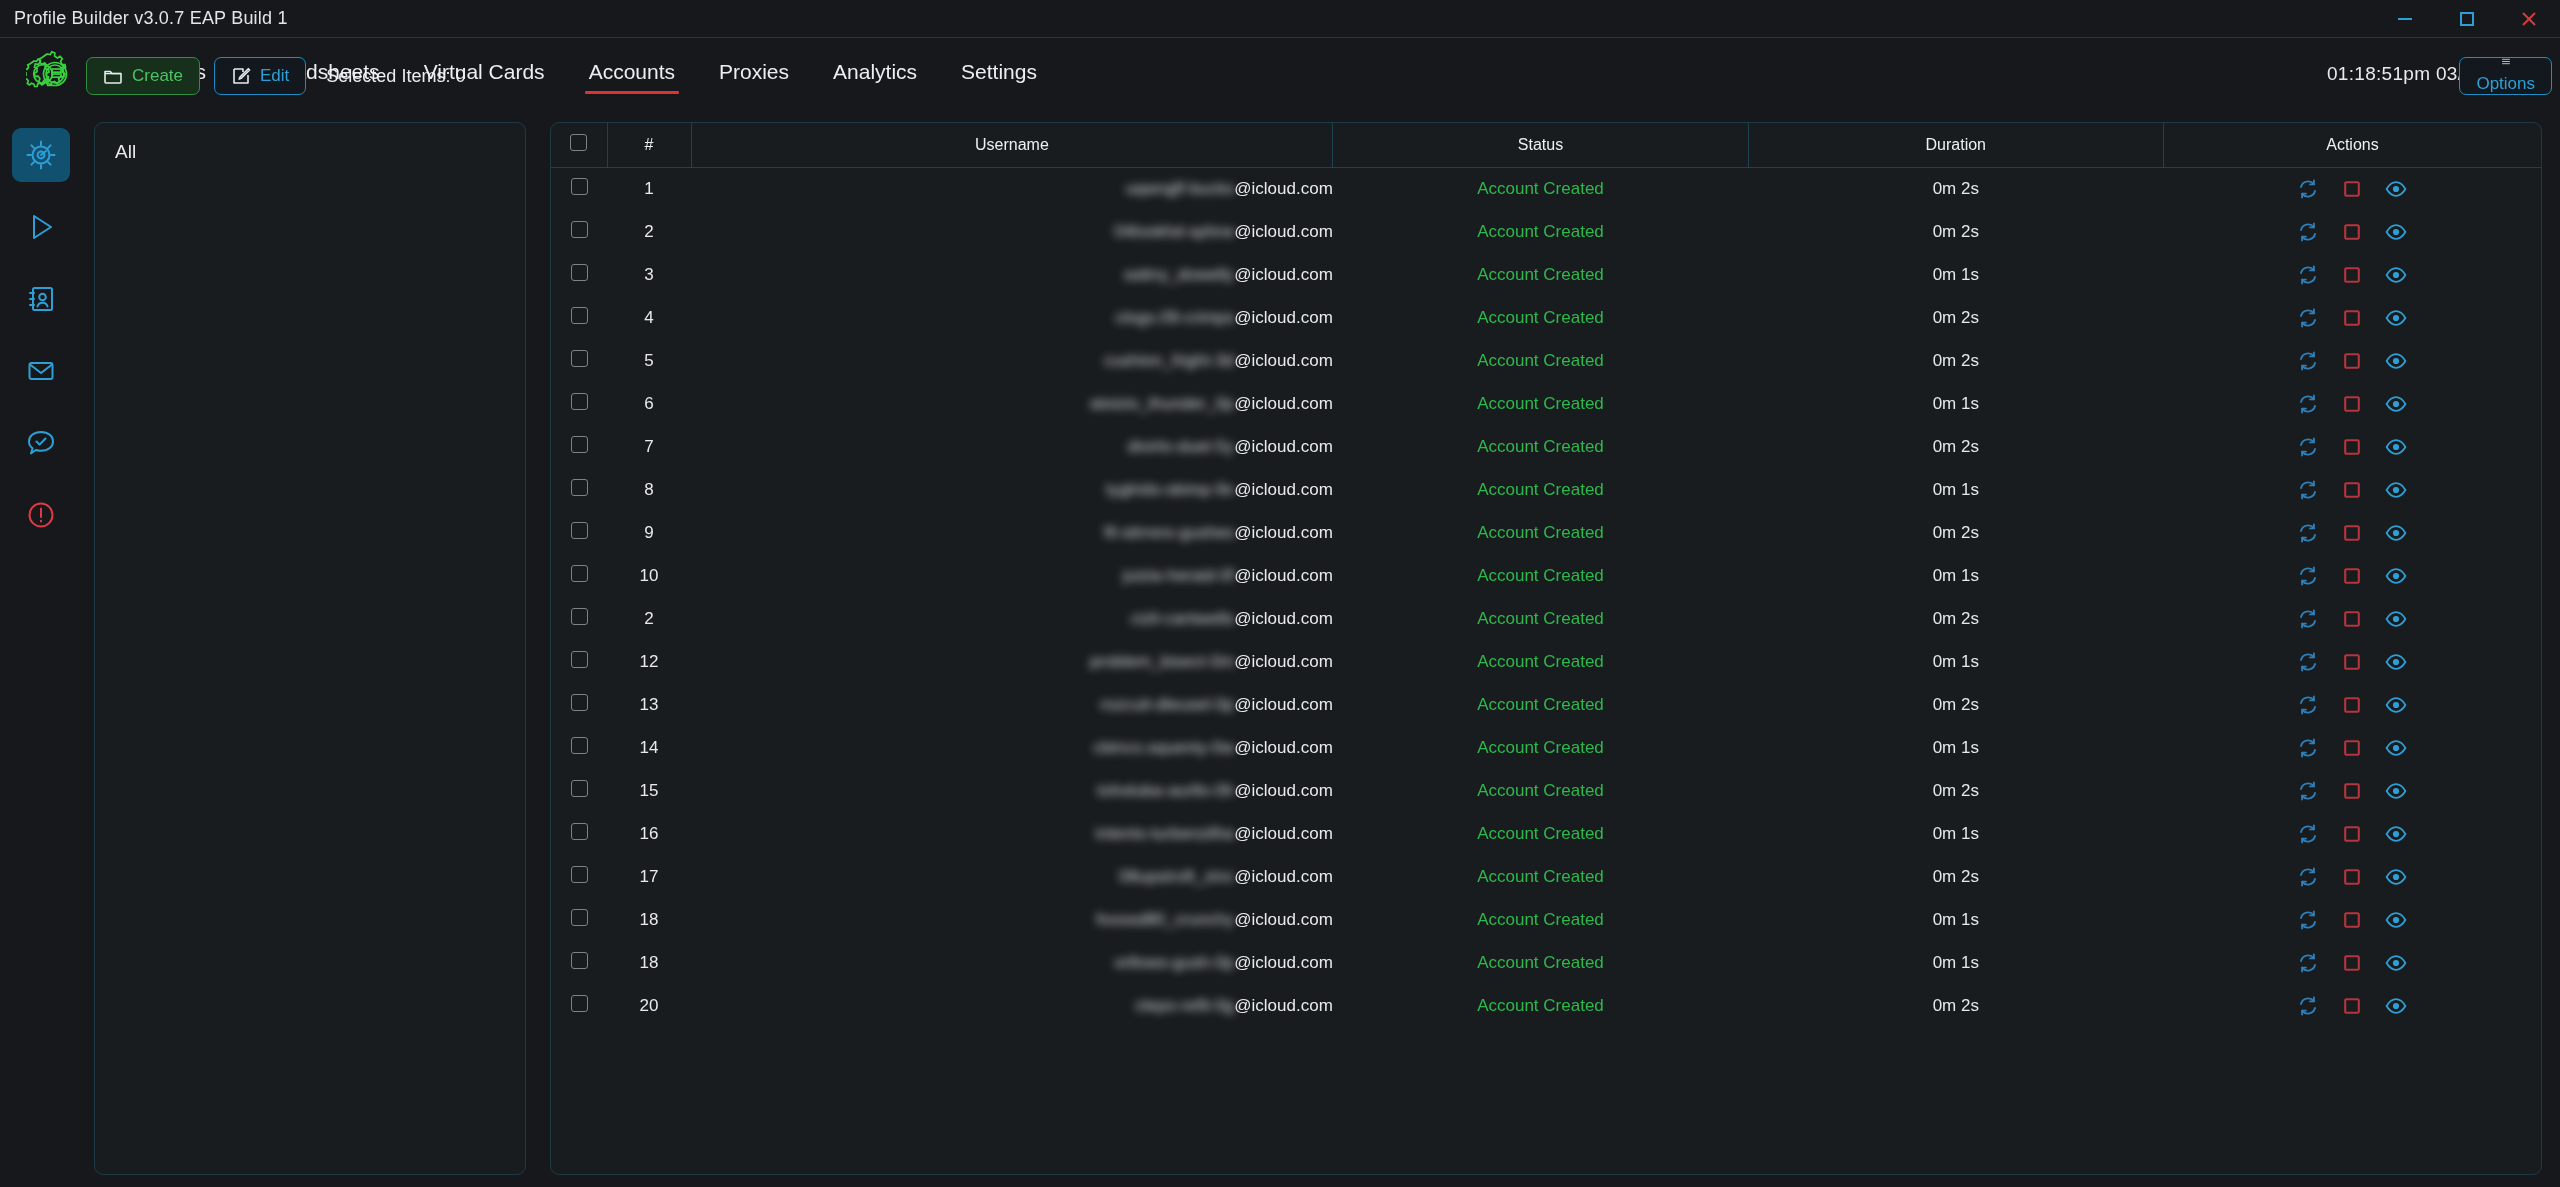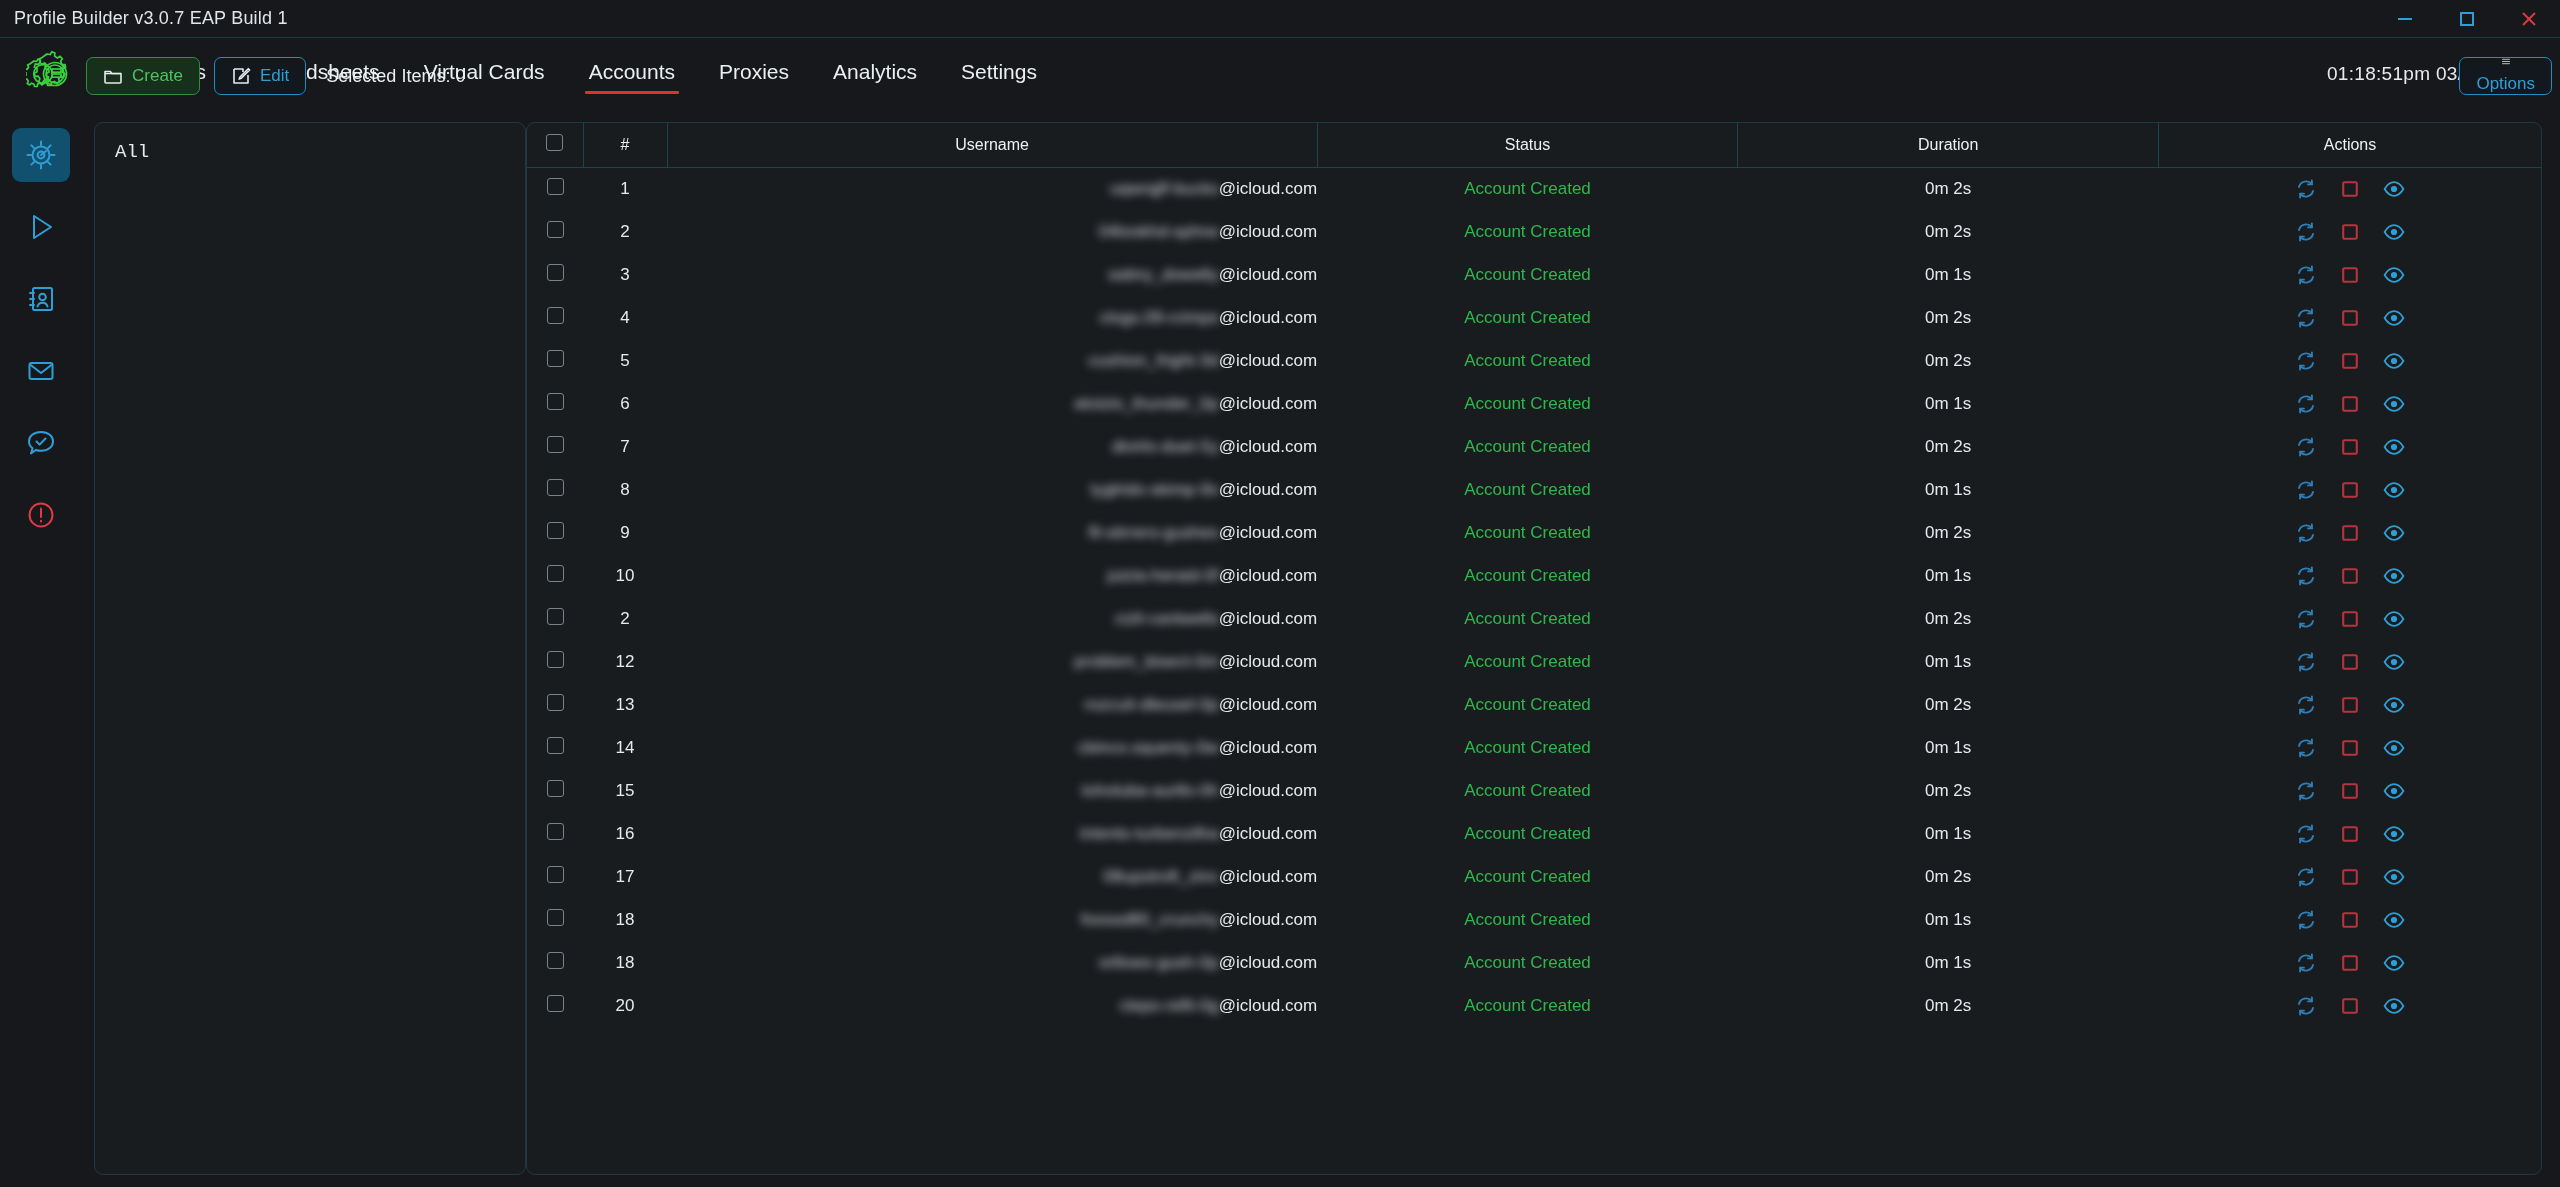--- a/index.html
+++ b/index.html
@@ -71,21 +71,21 @@
     display: flex; flex-direction: column; align-items: center;
     padding-top: 18px; gap: 18px;
   }
   .rail-btn {
     width: 58px; height: 54px; border-radius: 9px;
     display: flex; align-items: center; justify-content: center;
     cursor: pointer;
   }
   .rail-btn.active { background: #12506f; }
 
-  .content { flex: 1; display: flex; padding: 12px 18px 12px 12px; gap: 0; min-width: 0; position: relative; }
+  .content { flex: 1; display: flex; padding: 12px 18px 12px 12px; gap: 24px; min-width: 0; position: relative; }
 
   
   .toolbar {
     position: absolute; top: -58px; left: 0; right: 0;
     height: 48px; display: flex; align-items: center; gap: 14px;
     padding: 0 8px 0 4px;
   }
   .btn {
     display: inline-flex; align-items: center; gap: 9px;
     height: 38px; padding: 0 16px;
@@ -101,21 +101,21 @@
   .panel {
     background: #191c1f;
     border: 1px solid #1d3a44;
     border-radius: 9px;
   }
   .side-panel { width: 432px; flex: 0 0 432px; padding: 10px 8px; }
   .side-item {
     font-size: 19px; color: #e8eaed;
     padding: 8px 12px; border-radius: 7px;
     margin-bottom: 6px; cursor: pointer;
-    white-space: nowrap; overflow: hidden; text-overflow: ellipsis; font-family: Liberation Mono, monospace;
+    white-space: nowrap; overflow: hidden; text-overflow: ellipsis;
   }
   .side-item.selected { background: #11587d; }
 
   .table-panel { flex: 1; min-width: 0; overflow: hidden; display: flex; flex-direction: column; }
 
   table { width: 100%; border-collapse: collapse; table-layout: fixed; }
   thead th {
     font-size: 16px; font-weight: normal; color: #eef1f4;
     height: 44px; text-align: center;
     border-right: 1px solid #1d4250;

